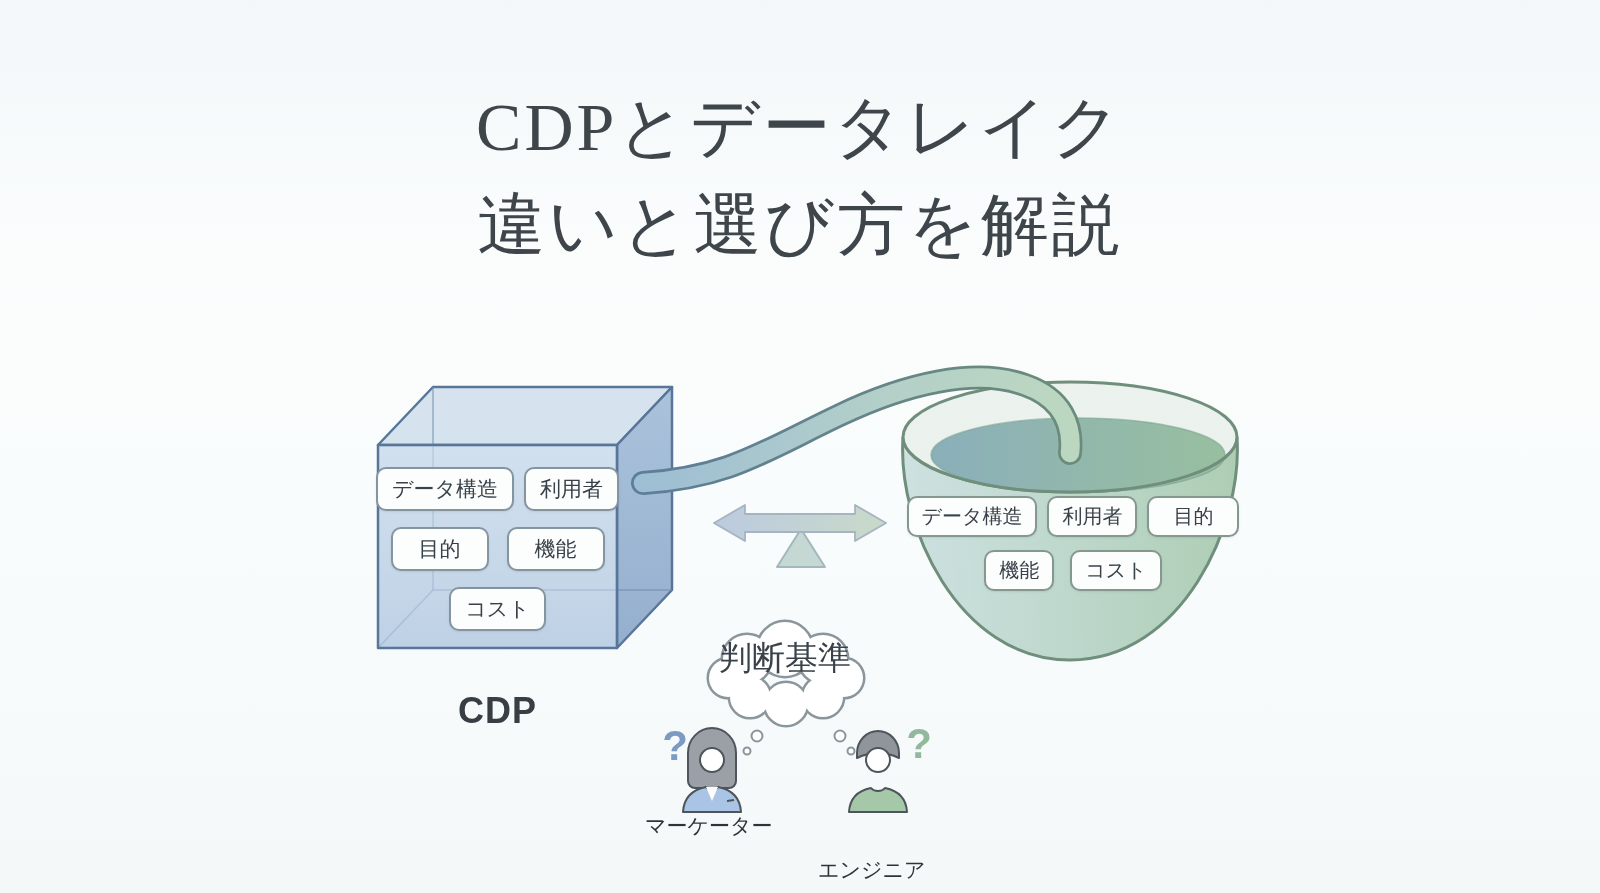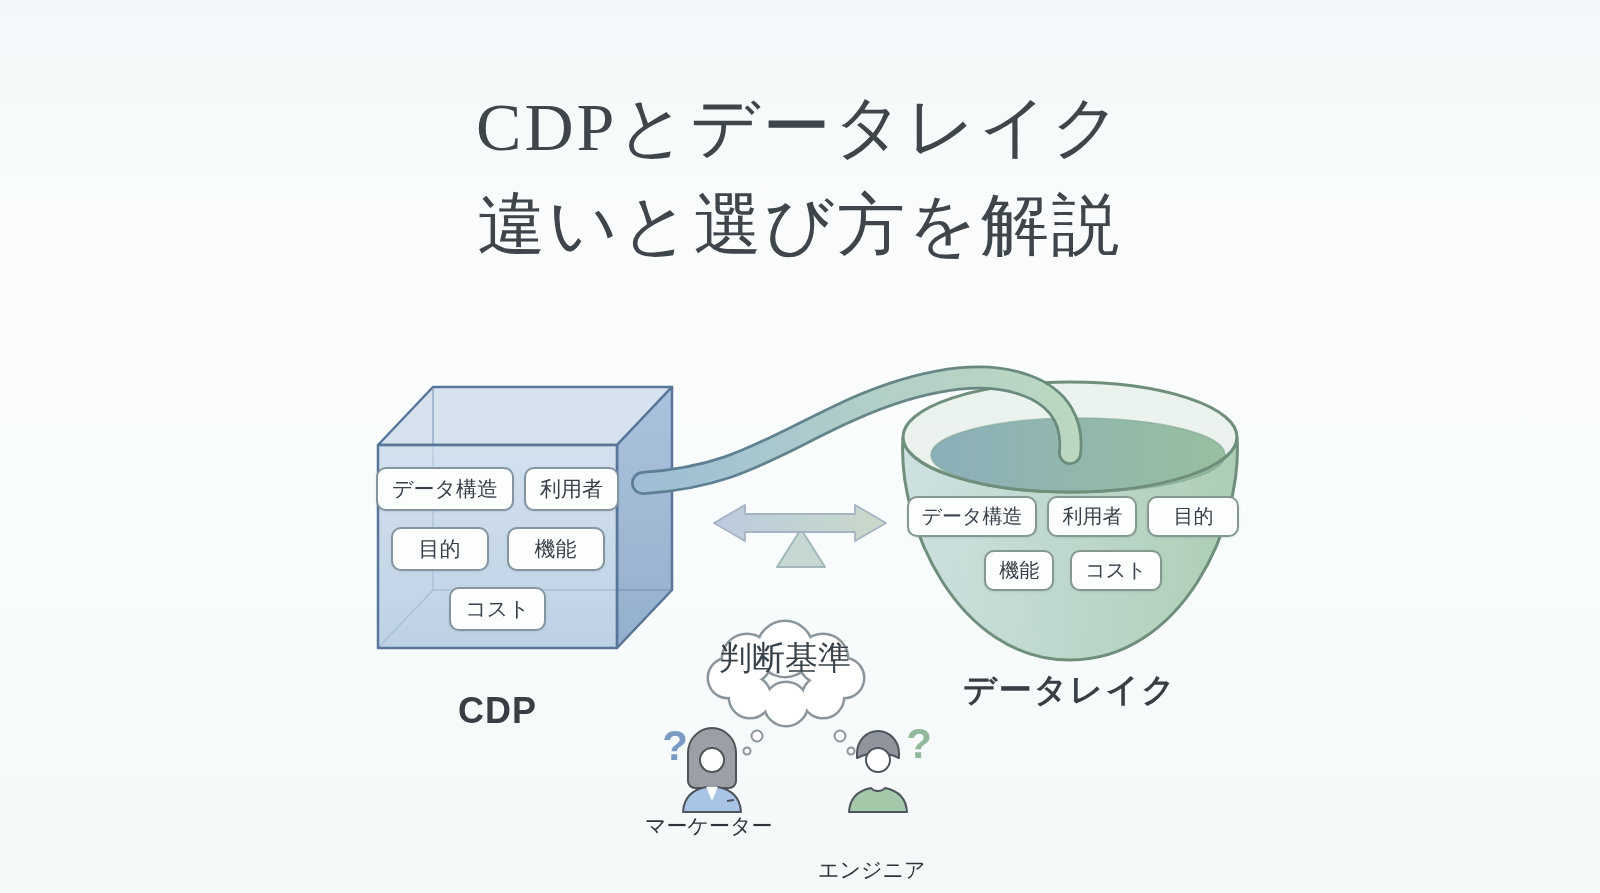--- a/index.html
+++ b/index.html
@@ -174,21 +174,20 @@
       <span class="tag">利用者</span>
       <span class="tag wide">目的</span>
     </div>
     <div class="tag-row" style="gap:16px;">
       <span class="tag">機能</span>
       <span class="tag">コスト</span>
     </div>
   </div>
 
   <div class="obj-label cdp-label">CDP</div>
-  <div class="obj-label lake-label">データレイク</div>
 
   <div class="cloud-text">判断基準</div>
 
   <div class="qmark qmark-left">?</div>
   <div class="qmark qmark-right">?</div>
 
   <div class="person-label marketer-label">マーケーター</div>
   <div class="person-label engineer-label">エンジニア</div>
 
 </div>

